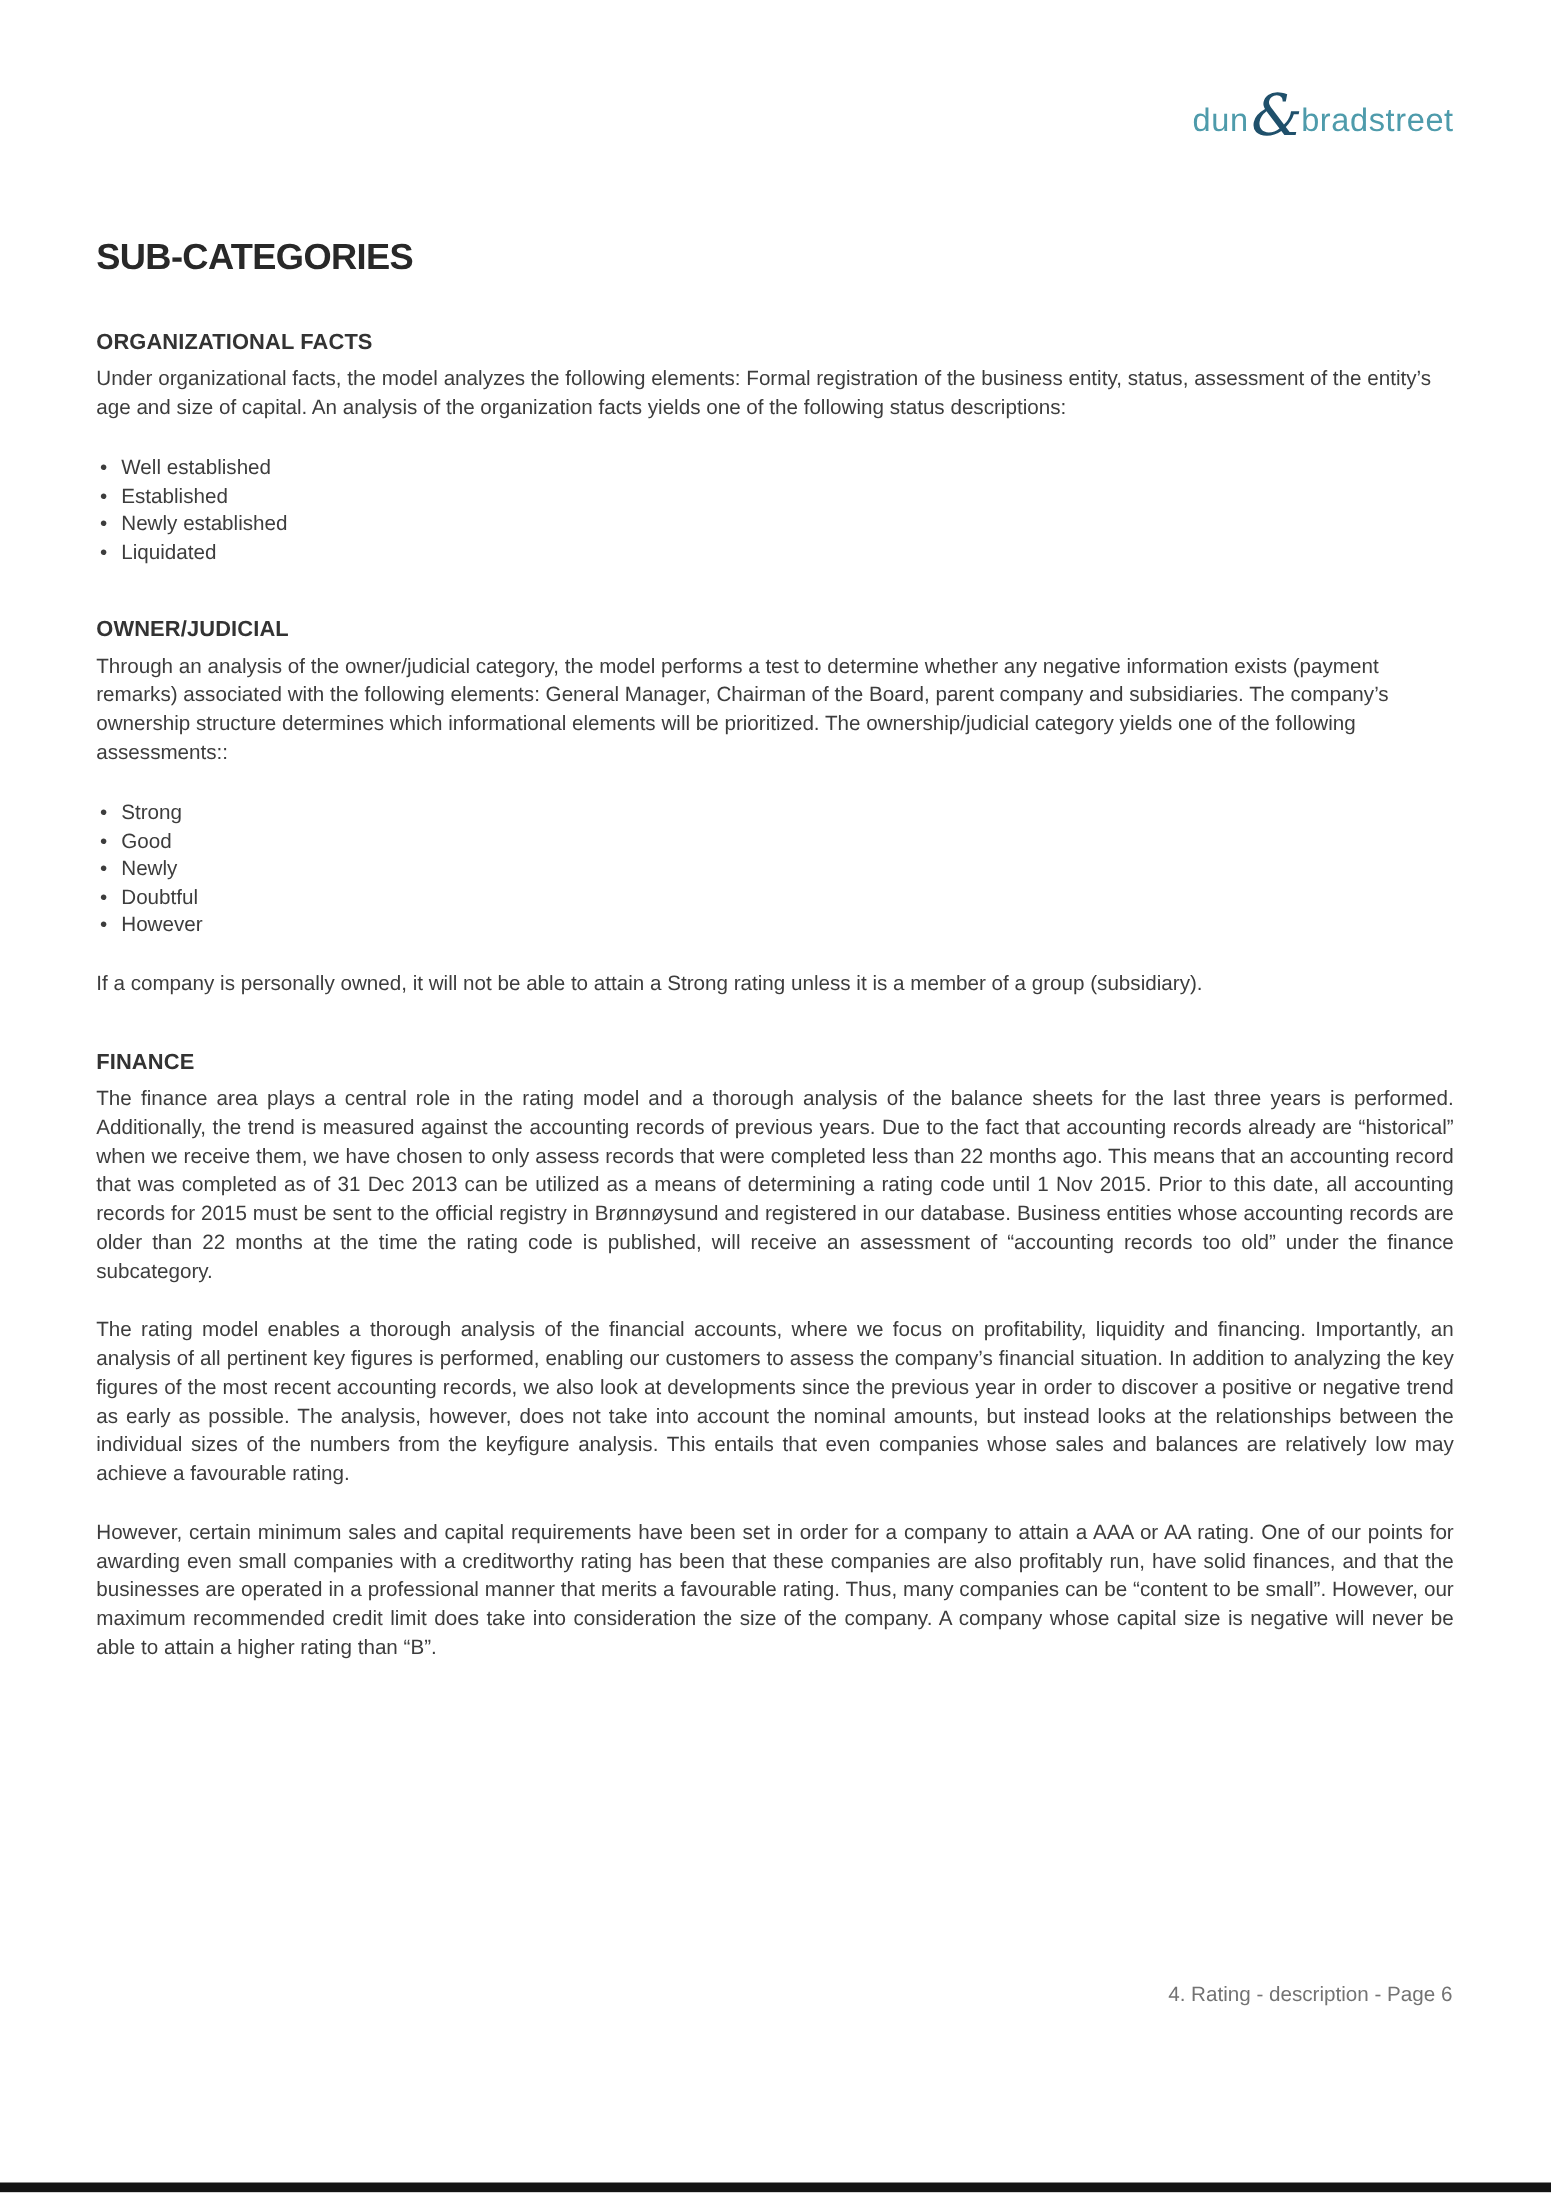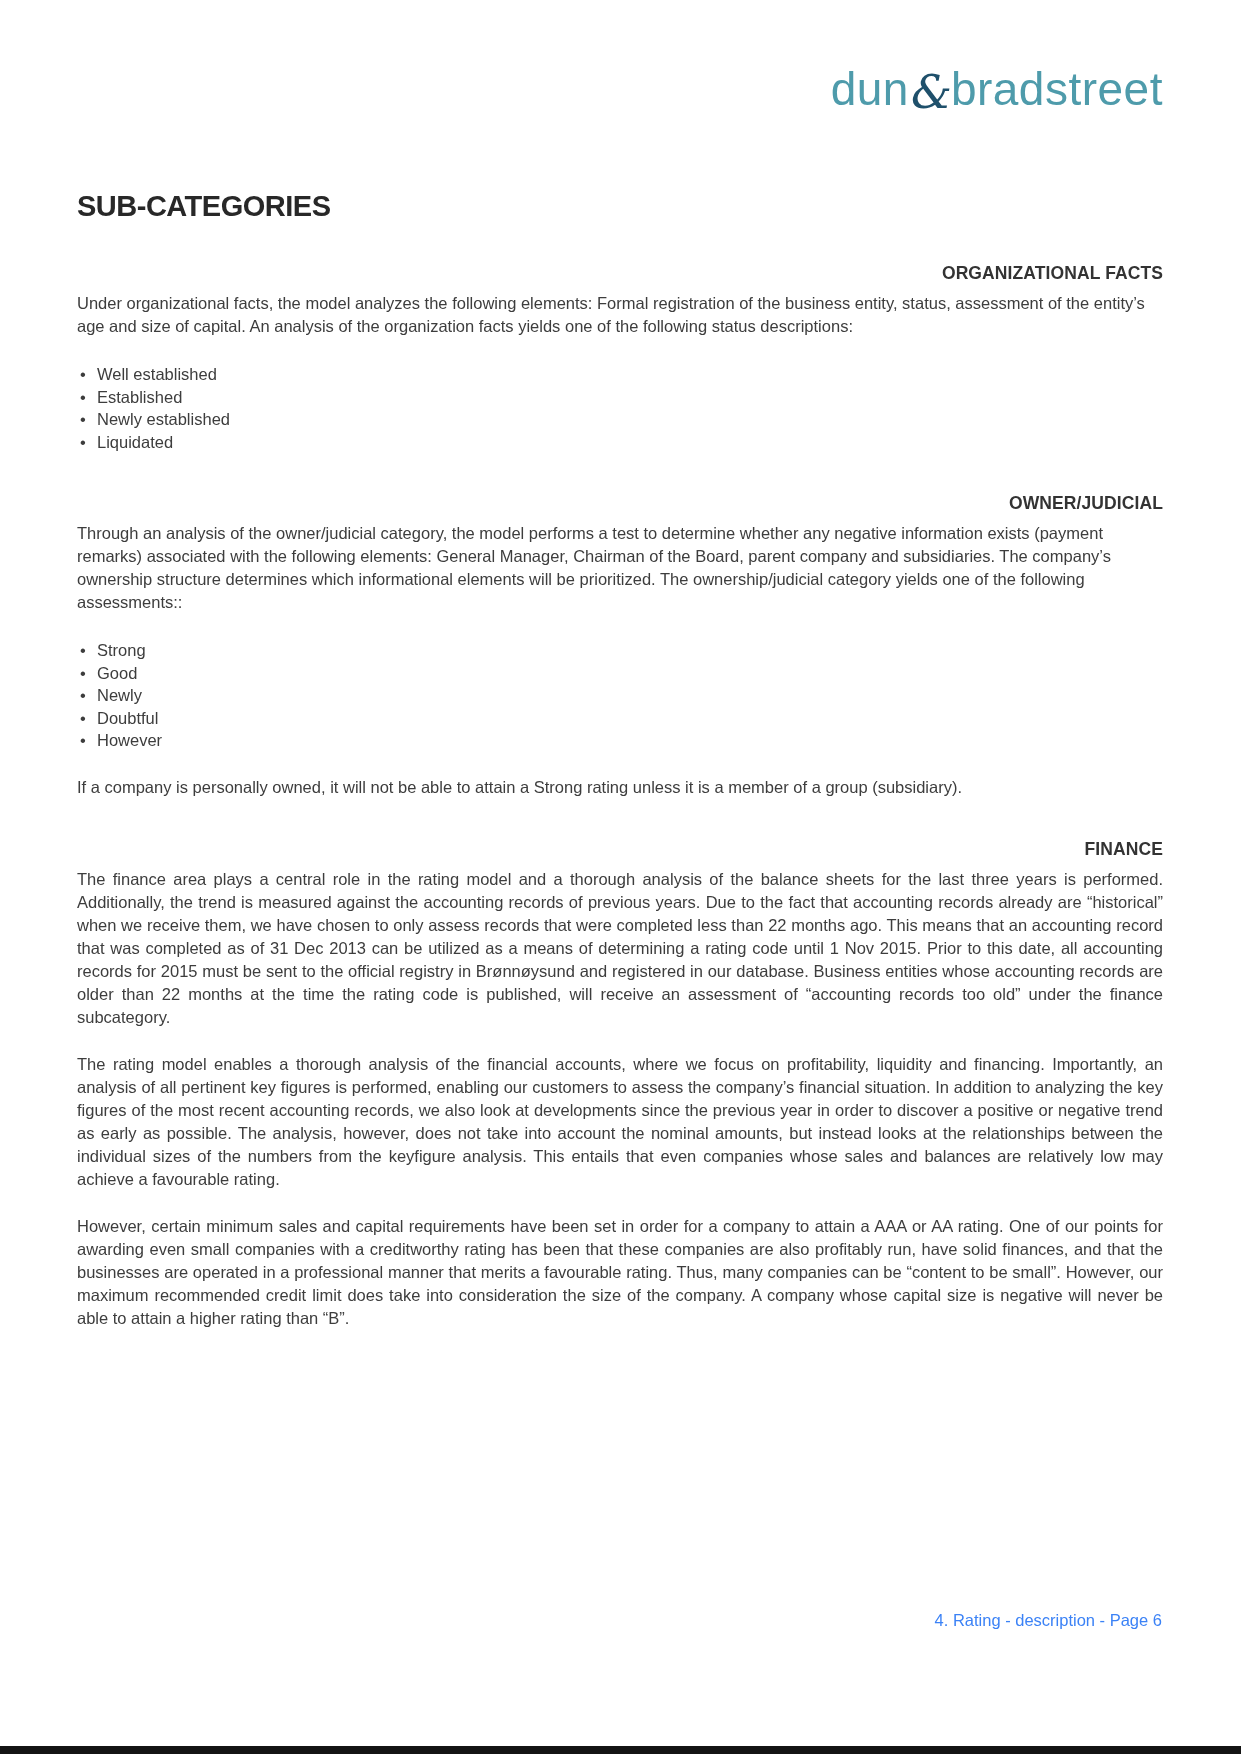--- a/index.html
+++ b/index.html
@@ -23,21 +23,21 @@
     align-items: baseline;
     height: 52px;
   }
   .logo {
     display: flex;
     align-items: baseline;
     line-height: 1;
     user-select: none;
   }
   .logo .word {
-    font-size: 46px;
+    font-size: 26px;
     font-weight: 400;
     color: #4e9bab;
     letter-spacing: 0.5px;
   }
   .logo .amp {
     font-family: "DejaVu Serif", serif;
     font-style: italic;
     font-size: 46px;
     color: #1f506b;
     margin: 0 -1px 0 2px;
@@ -54,21 +54,20 @@
     color: #282828;
   }
 
   
   .section-heading {
     margin: 40px 0 0 0;
     font-size: 17.5px;
     font-weight: bold;
     color: #333333;
     letter-spacing: 0.1px;
-    text-align: right;
   }
   .para {
     margin: 8px 0 0 0;
     font-size: 16.5px;
     line-height: 23px;
     color: #3d3d3d;
     max-width: 1090px;
   }
   .para.spaced { margin-top: 24px; }
   .para.justified { text-align: justify; }
@@ -90,23 +89,23 @@
     position: absolute;
     left: 3px;
     top: 0;
     color: #3d3d3d;
   }
 
   
   .footer {
     position: absolute;
     right: 79px;
-    bottom: 124px;
+    bottom: 148px;
     font-size: 16.5px;
-    color: #3b82f6;
+    color: #737373;
   }
 
   .bottom-edge {
     position: absolute;
     left: 0;
     right: 0;
     bottom: 0;
     height: 8px;
     background: #141414;
   }

